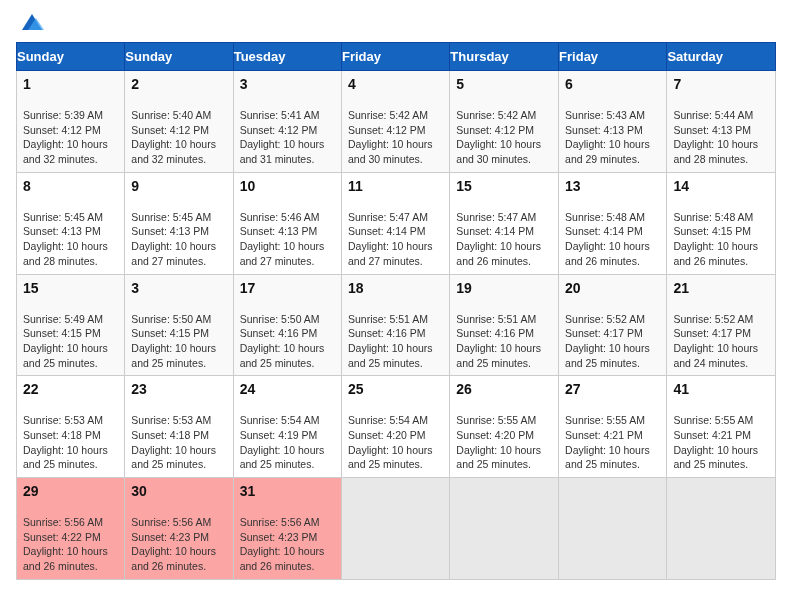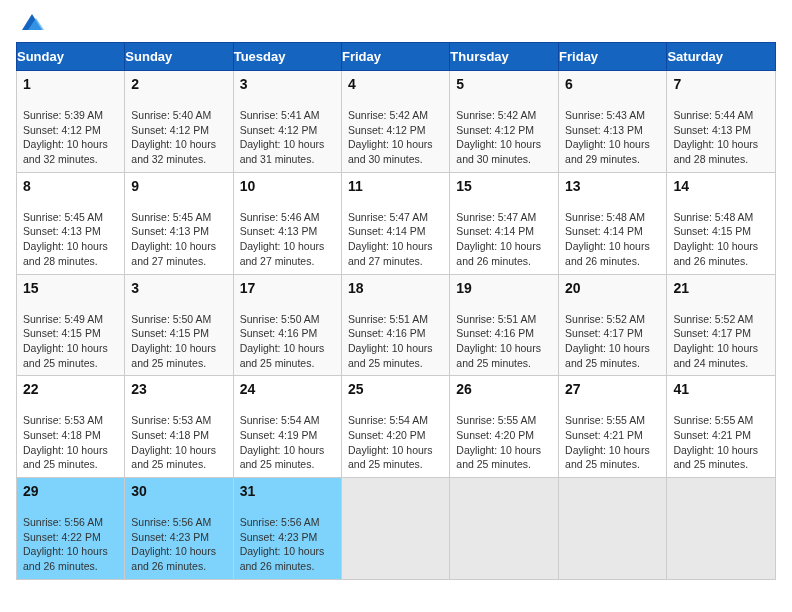--- a/index.html
+++ b/index.html
@@ -61,21 +61,21 @@
       vertical-align: top;
       padding: 5px 6px;
       width: 113px;
       min-height: 80px;
       background: #fff;
     }
     tbody tr:nth-child(odd) td {
       background: #f9f9f9;
     }
     tbody tr:last-child td {
-      background: #7dd3fc;
+      background: #fca5a5;
     }
     .day-num {
       font-size: 14px;
       font-weight: bold;
       color: #111;
       display: block;
       margin-bottom: 2px;
     }
     .day-info {
       color: #333;

